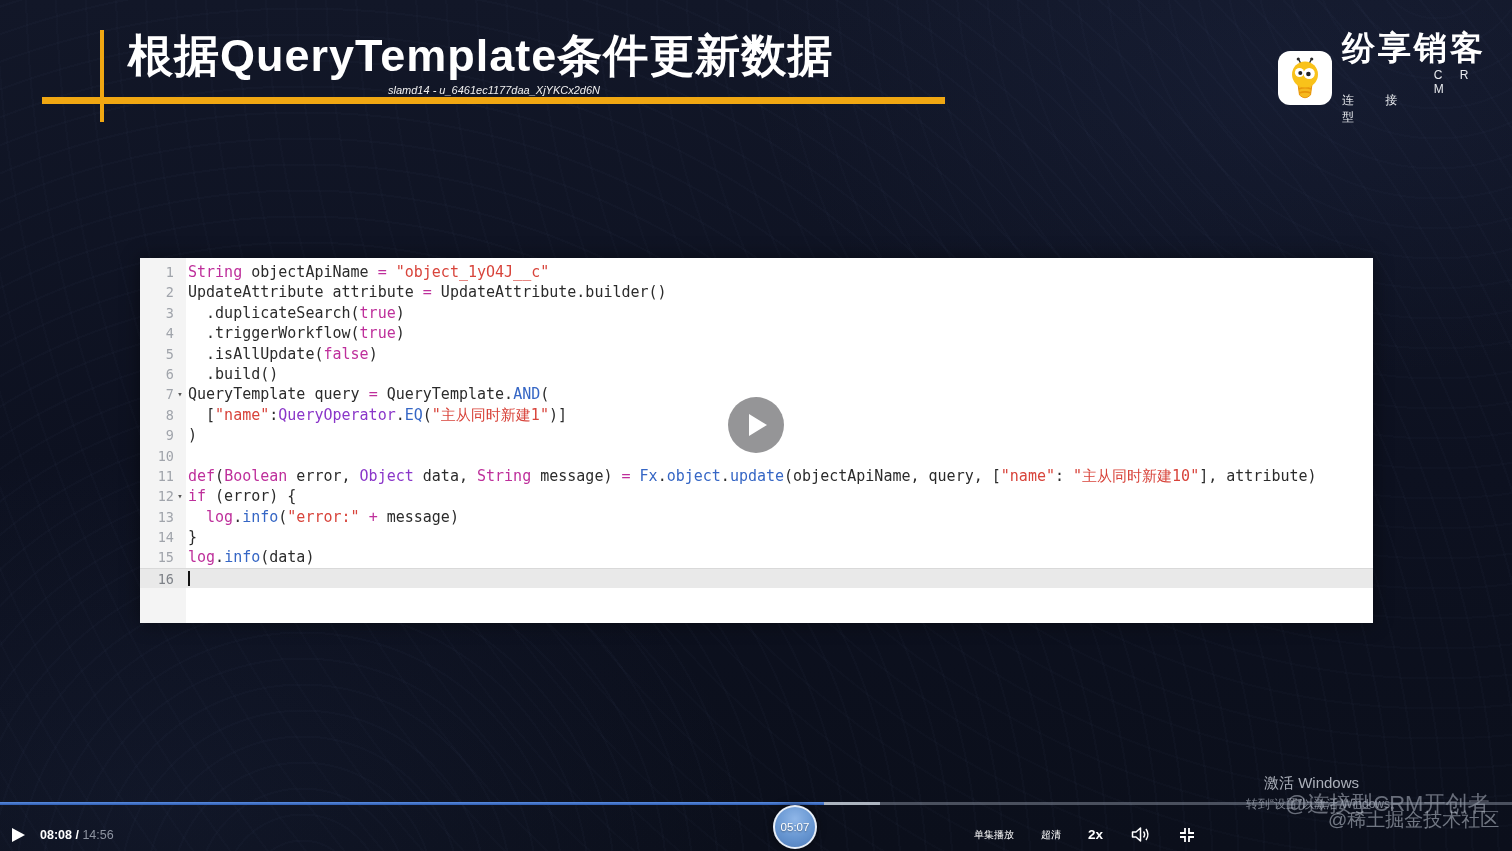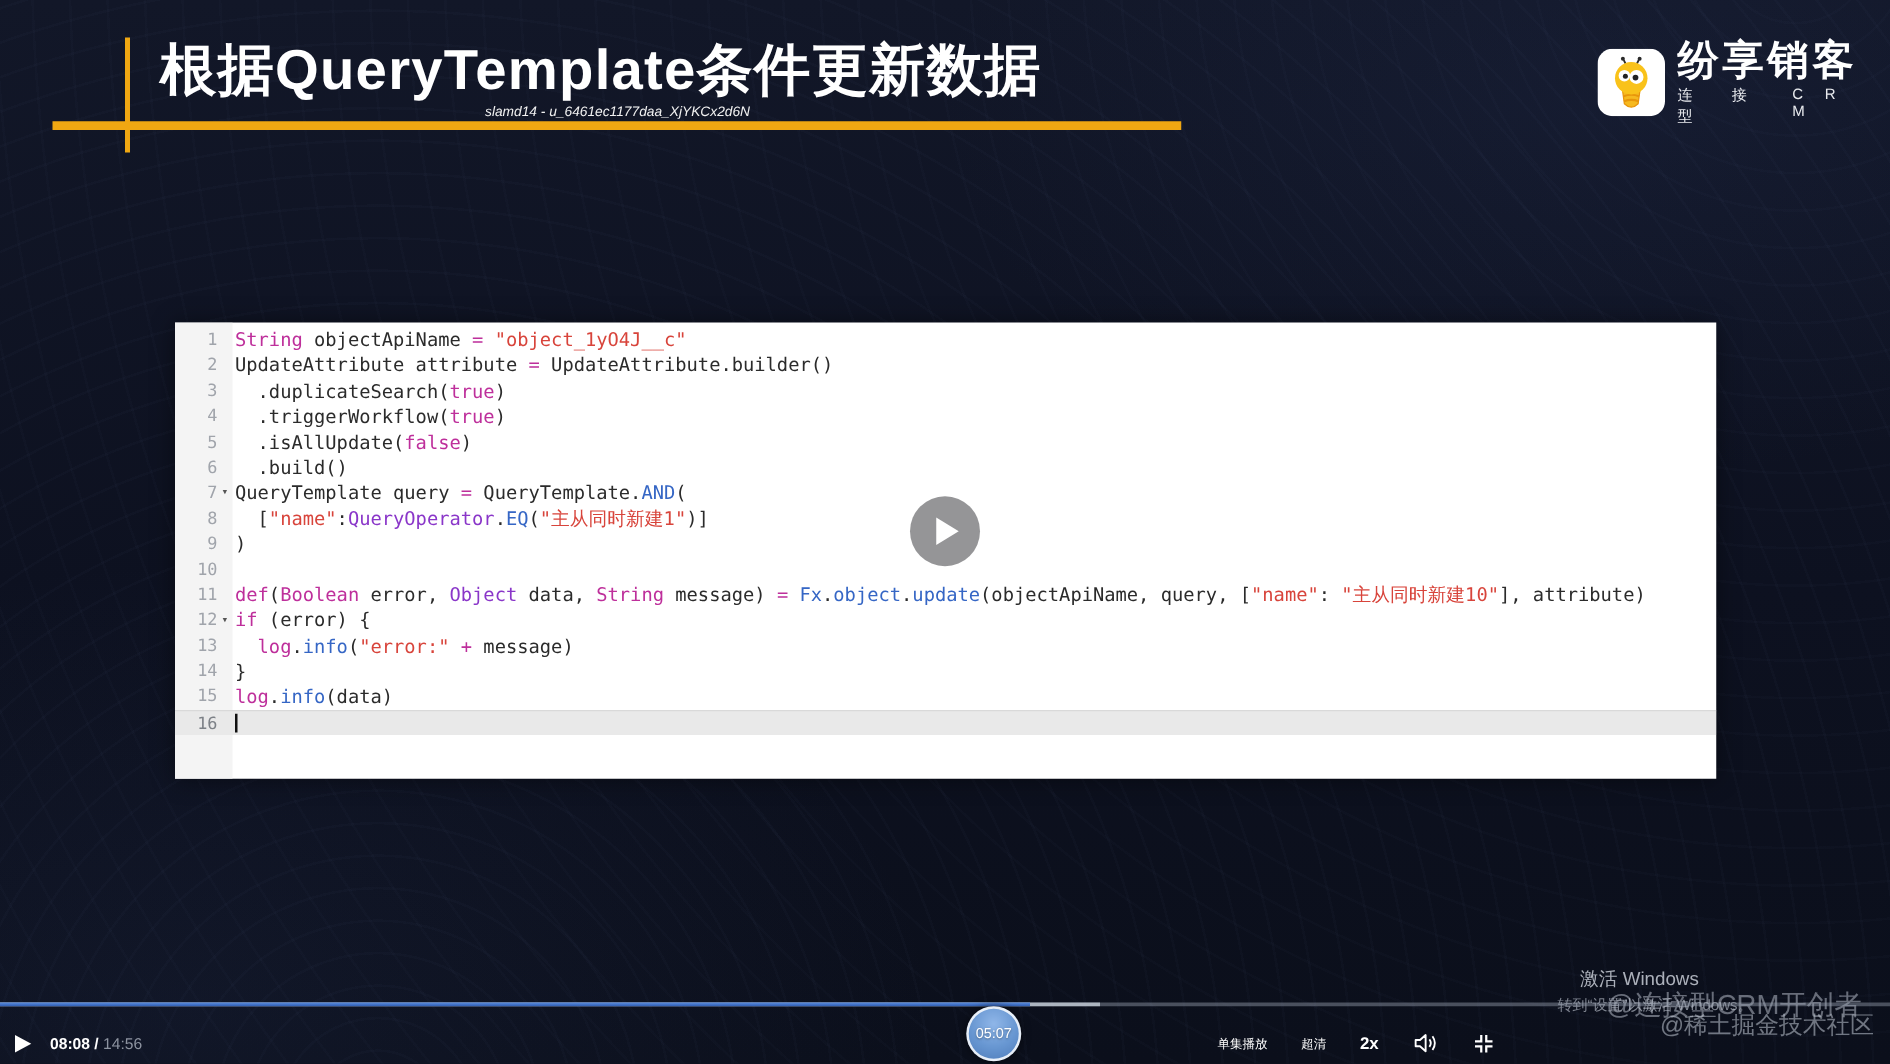--- a/index.html
+++ b/index.html
@@ -23,21 +23,21 @@
   .session-watermark { position:absolute; left:388px; top:84px; width:200px; text-align:center;
     font-size:11px; color:#f2f2f2; white-space:nowrap;font-style:italic; }
 
   
   .brand { position:absolute; right:22px; top:30px; display:flex; align-items:center; gap:10px; }
   .brand-logo { width:54px; height:54px; }
   .brand-text { display:flex; flex-direction:column; }
   .brand-name { font-size:33px; font-weight:bold; color:#ffffff; letter-spacing:3px; line-height:36px; }
   .brand-tagline { display:flex; justify-content:space-between; width:148px; margin-top:2px;
     font-size:12px; color:#e8eaee; }
-  .brand-tagline .cn { letter-spacing:14px; }
+  .brand-tagline .cn { letter-spacing:14px;margin-top:24px; }
   .brand-tagline .en { letter-spacing:7px; }
 
   
   .code-window { position:absolute; left:140px; top:258px; width:1233px; height:365px;
     background:#ffffff; overflow:hidden; box-shadow:0 0 18px rgba(0,0,0,0.45);
     font-family:"DejaVu Sans Mono", monospace; font-size:15px; padding-top:4px; }
   .gutter-col { position:absolute; left:0; top:0; bottom:0; width:46px; background:#f4f4f4; }
   .code-line { position:relative; height:20.4px; line-height:20.4px; white-space:pre; }
   .code-line .gutter { position:absolute; left:0; top:0; width:34px; height:100%;
     text-align:right; color:#a0a4ab; font-size:13.5px; }

